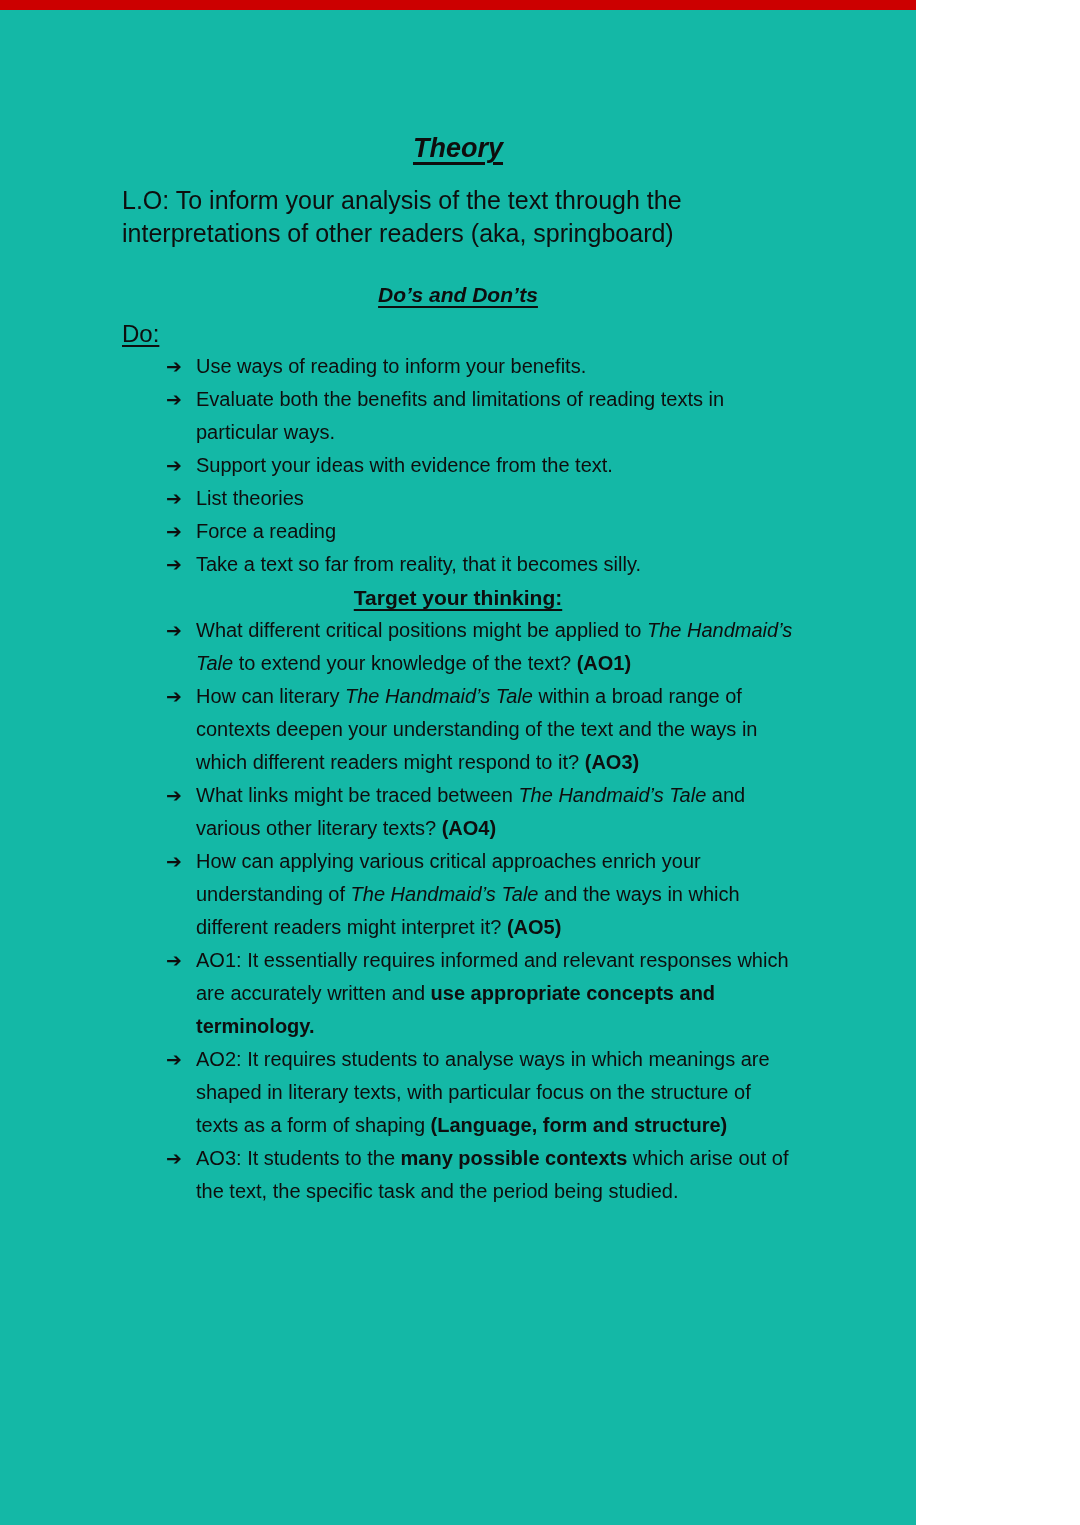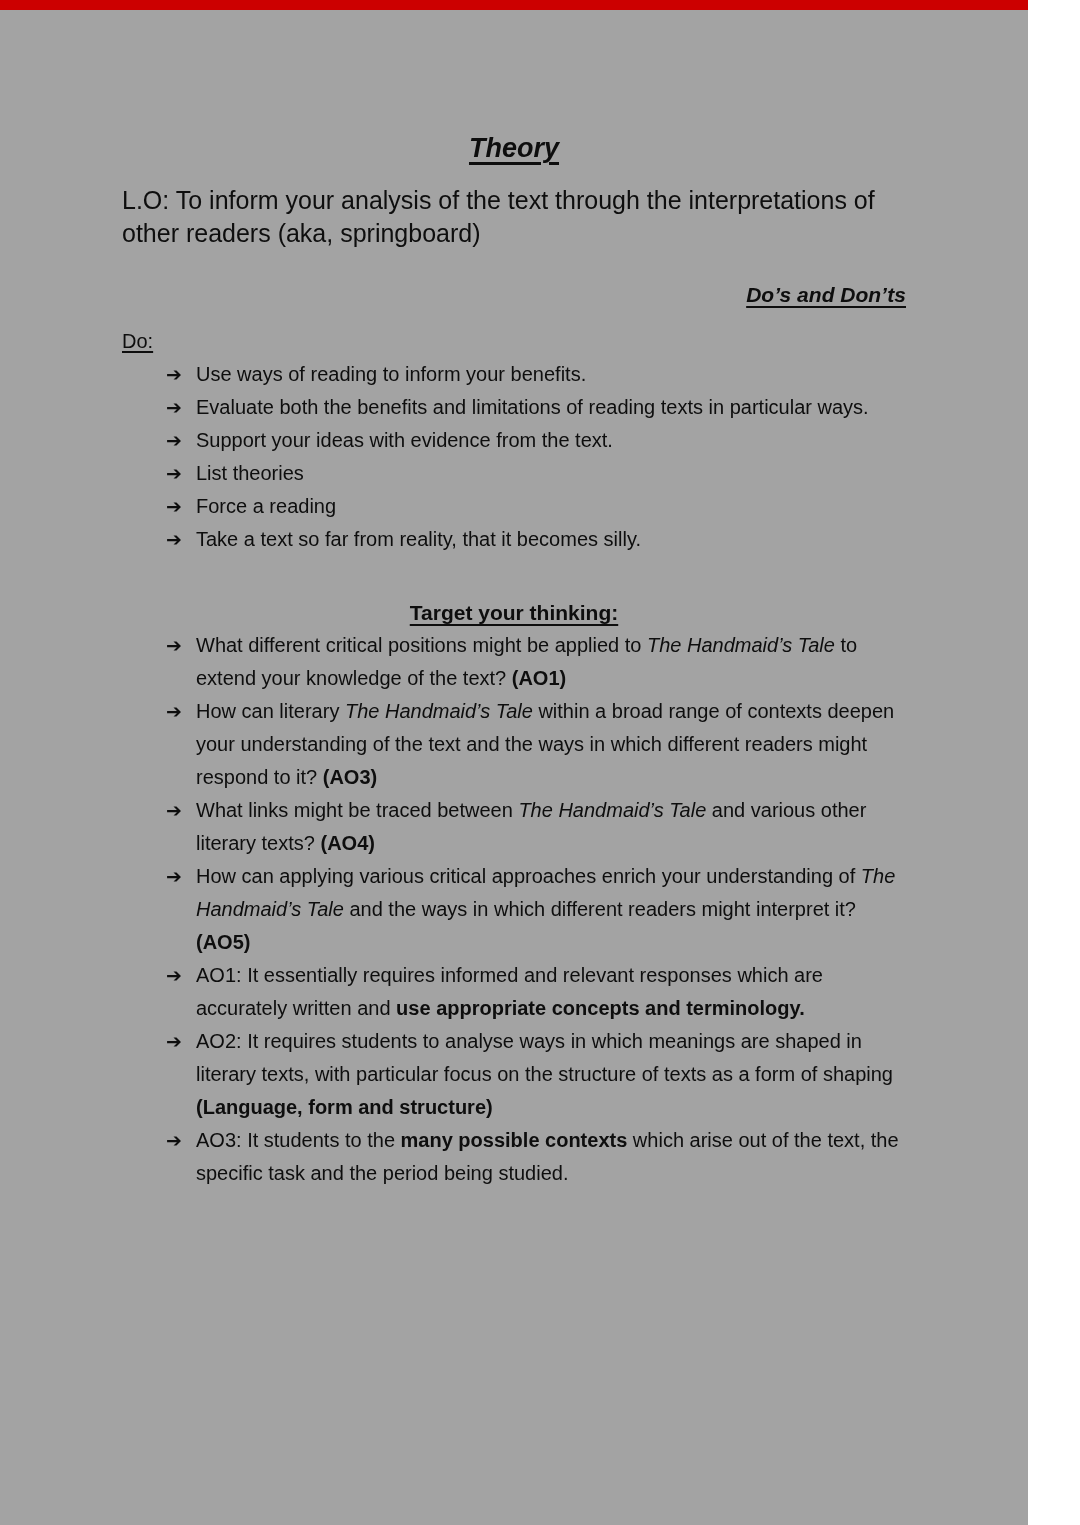--- a/index.html
+++ b/index.html
@@ -2,23 +2,23 @@
 <html><head>
 <meta charset="utf-8">
 <style>
   html, body {
     margin: 0;
     padding: 0;
     background: #ffffff;
   }
   .page {
     position: relative;
-    width: 1028px;
+    width: 916px;
     min-height: 1525px;
-    background: #a3a3a3;
+    background: #14b8a6;
     box-sizing: border-box;
     font-family: "Liberation Sans", "DejaVu Sans", sans-serif;
     color: #0e0e0e;
   }
   .top-bar {
     position: absolute;
     top: 0; left: 0;
     width: 100%;
     height: 10px;
   }
@@ -45,27 +45,27 @@
   .heading {
     font-size: 21px;
     line-height: 33px;
     font-weight: bold;
     text-align: center;
     text-decoration: underline;
     text-decoration-thickness: 2px;
     text-underline-offset: 4px;
     margin: 0;
   }
-  .heading.italic { font-style: italic; text-align: right; }
+  .heading.italic { font-style: italic; }
   .heading.gap-sm { margin-top: 28px; }
-  .heading.gap-lg { margin-top: 40px; }
+  .heading.gap-lg { }
   .group-label {
-    font-size: 20px;
+    font-size: 24px;
     line-height: 33px;
-    margin: 14px 0 0 0;
+    margin: 6px 0 0 0;
   }
   .group-label.underlined {
     text-decoration: underline;
     text-decoration-thickness: 1.5px;
     text-underline-offset: 3px;
   }
   .group-label.gap-top { margin-top: 33px; }
   ul.bullets {
     list-style: none;
     margin: 0;

